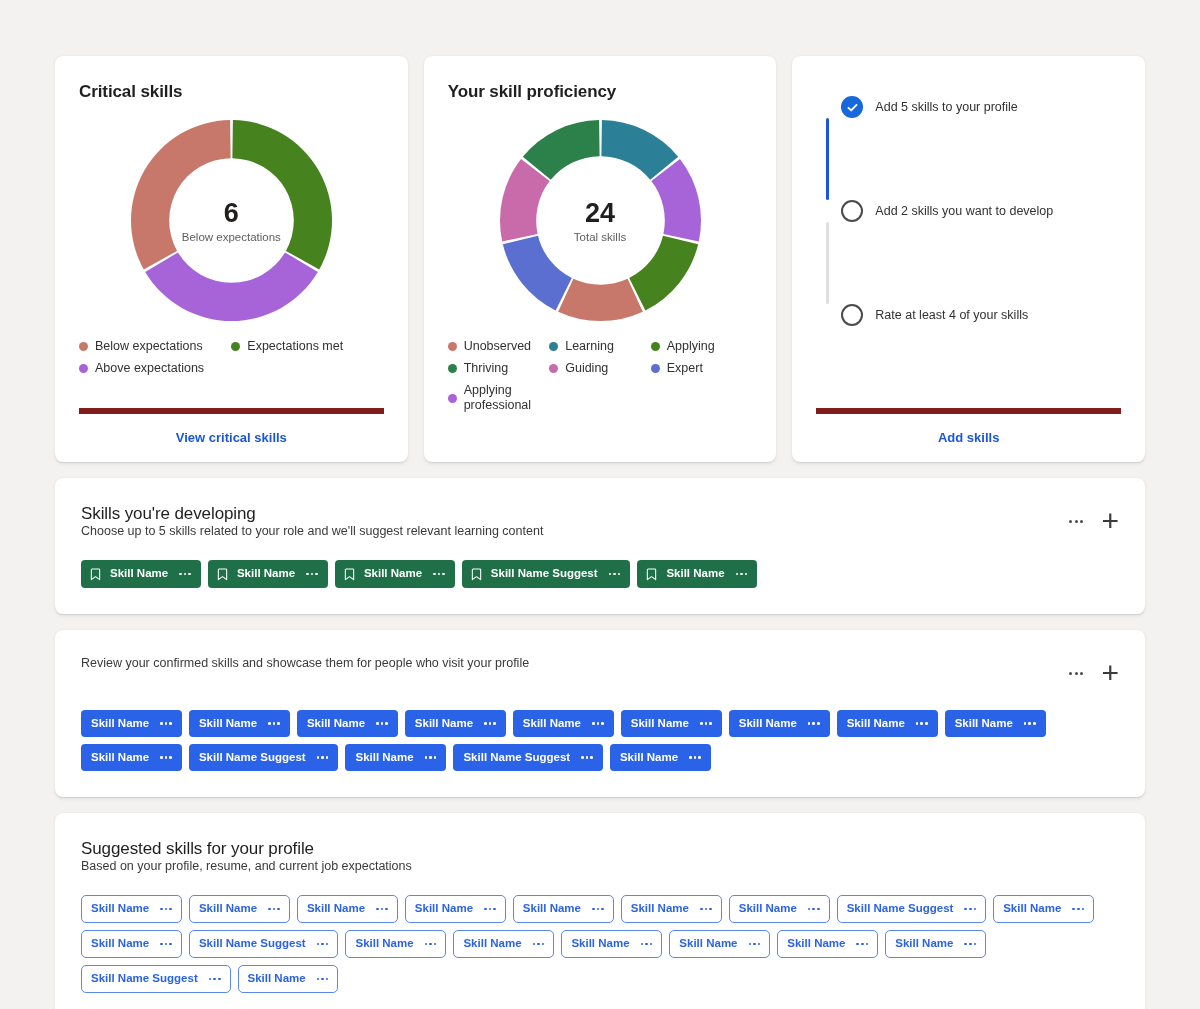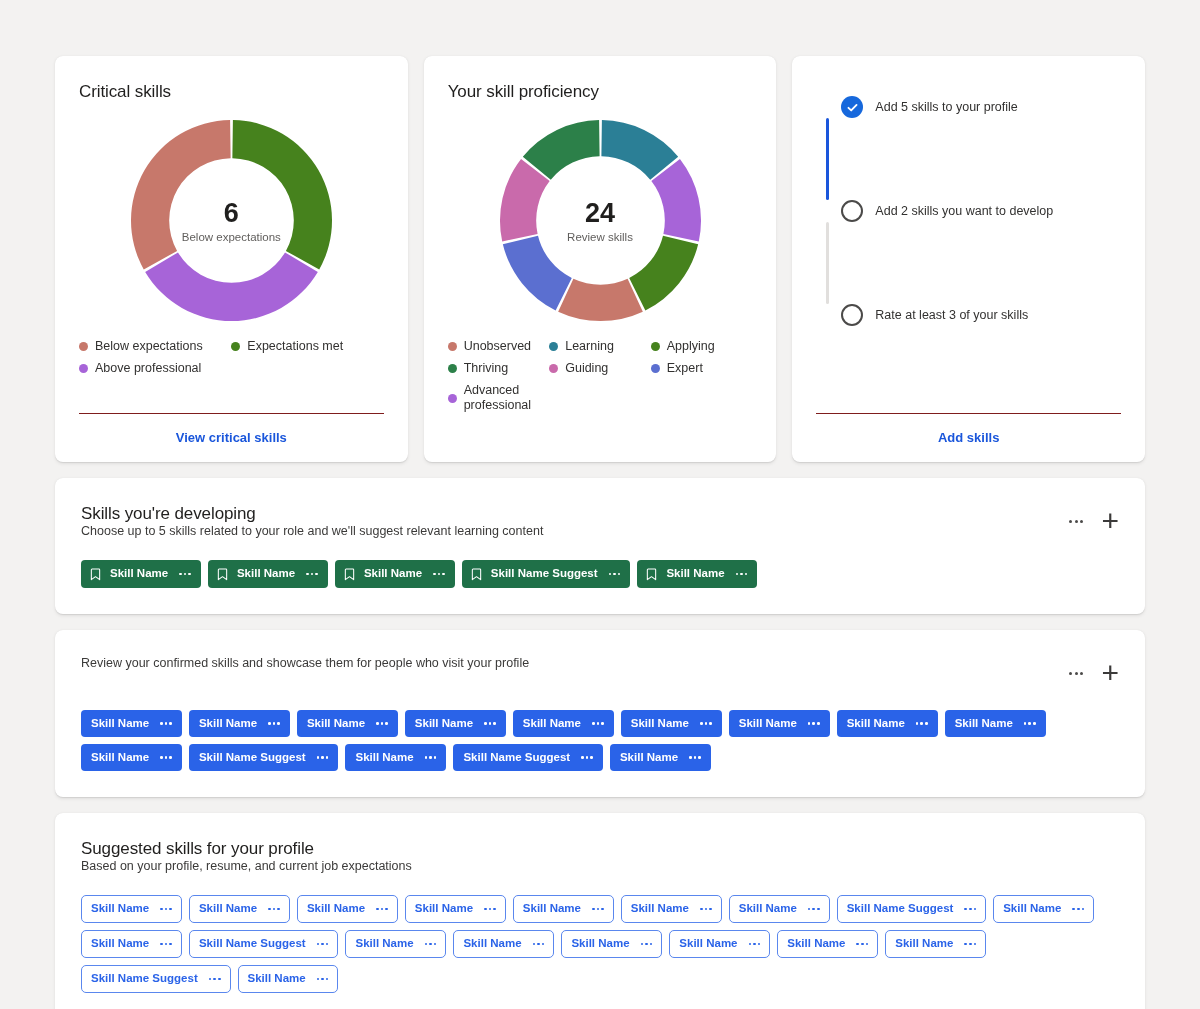--- a/index.html
+++ b/index.html
@@ -32,21 +32,21 @@
   }
   .top-card {
     width: 355px;
     padding: 26px 24px 0 24px;
     display: flex;
     flex-direction: column;
     min-height: 406px;
   }
   .card-title {
     font-size: 17px;
-    font-weight: normal;
+    font-weight: bold;
     color: #201f1e;
     letter-spacing: -0.1px;
     margin-bottom: 6px;
   }
 
   
   .donut-wrap {
     display: flex;
     justify-content: center;
     align-items: center;
@@ -100,21 +100,21 @@
   .dot {
     width: 9px;
     height: 9px;
     border-radius: 50%;
     flex: 0 0 auto;
   }
 
   
   .card-spacer { flex: 1 1 auto; }
   .card-footer {
-    border-top: 1px solid #7f1d1d;
+    border-top: 6px solid #7f1d1d;
     margin-top: 14px;
     padding: 14px 0 16px 0;
     text-align: center;
   }
   .footer-link {
     font-size: 13px;
     font-weight: bold;
     color: #1a56db;
     text-decoration: none;
     cursor: pointer;
@@ -304,21 +304,21 @@
           <div class="legend-item">
             <span class="dot" style="background: rgb(199, 120, 107);"></span>
             <span>Below expectations</span>
           </div>
           <div class="legend-item">
             <span class="dot" style="background: rgb(70, 130, 29);"></span>
             <span>Expectations met</span>
           </div>
           <div class="legend-item full">
             <span class="dot" style="background: rgb(167, 100, 216);"></span>
-            <span>Above professional</span>
+            <span>Above expectations</span>
           </div>
         </div>
       <div class="card-spacer"></div>
       <div class="card-footer">
         <a class="footer-link">View critical skills</a>
       </div>
     </div>
 
     <div class="card top-card">
       <div class="card-title">Your skill proficiency</div>
@@ -330,21 +330,21 @@
                 <path d="M 181.9412852471503 40.94244808083334 A 100.5 100.5 0 0 1 200.78294563144942 123.49315598011788 L 165.40108520412764 115.93561982727545 A 64.32000000000001 64.32000000000001 0 0 0 153.3424225581762 63.103166771733335 Z" fill="#a764d8"></path>
                 <path d="M 200.15846327221368 126.2291919649552 A 100.5 100.5 0 0 1 147.36530403622695 192.42971974679404 L 131.21379458318523 160.0550206379482 A 64.32000000000001 64.32000000000001 0 0 0 165.00141649421676 117.68668285757134 Z" fill="#46821d"></path>
                 <path d="M 144.8368265836915 193.64737031216225 A 100.5 100.5 0 0 1 60.16317341630856 193.64737031216225 L 75.40443098643748 160.83431699978385 A 64.32000000000001 64.32000000000001 0 0 0 129.59556901356257 160.83431699978382 Z" fill="#c7786b"></path>
                 <path d="M 57.634695963773126 192.4297197467941 A 100.5 100.5 0 0 1 4.841536727786362 126.22919196495529 L 39.998583505783266 117.68668285757138 A 64.32000000000001 64.32000000000001 0 0 0 73.7862054168148 160.05502063794822 Z" fill="#5b6fd0"></path>
                 <path d="M 4.217054368550606 123.49315598011793 A 100.5 100.5 0 0 1 23.058714752849625 40.94244808083343 L 51.65757744182375 63.10316677173339 A 64.32000000000001 64.32000000000001 0 0 0 39.598914795872375 115.93561982727549 Z" fill="#c96aab"></path>
                 <path d="M 24.808475440536768 38.748317578072324 A 100.5 100.5 0 0 1 101.09680087591587 2.0097963370649268 L 101.60195256058616 38.186269655721546 A 64.32000000000001 64.32000000000001 0 0 0 52.77742428194353 61.698923249966285 Z" fill="#2c8049"></path>
               </g>
           </svg>
           <div class="donut-center">
             <div class="donut-value">24</div>
-            <div class="donut-label">Review skills</div>
+            <div class="donut-label">Total skills</div>
           </div>
         </div>
       </div>
       <div class="legend cols3" id="legend-proficiency">
           <div class="legend-item">
             <span class="dot" style="background: rgb(199, 120, 107);"></span>
             <span>Unobserved</span>
           </div>
           <div class="legend-item">
             <span class="dot" style="background: rgb(43, 127, 150);"></span>
@@ -361,21 +361,21 @@
           <div class="legend-item">
             <span class="dot" style="background: rgb(201, 106, 171);"></span>
             <span>Guiding</span>
           </div>
           <div class="legend-item">
             <span class="dot" style="background: rgb(91, 111, 208);"></span>
             <span>Expert</span>
           </div>
           <div class="legend-item full">
             <span class="dot" style="background: rgb(167, 100, 216);"></span>
-            <span>Advanced professional</span>
+            <span>Applying professional</span>
           </div>
         </div>
       <div class="card-spacer"></div>
       <div class="card-footer" style="border-top:none;padding-bottom:18px;"></div>
     </div>
 
     <div class="card top-card">
       <div class="checklist" id="checklist">
           <div class="check-item">
             <span class="bullet done">
@@ -386,21 +386,21 @@
             <span class="check-text">Add 5 skills to your profile</span>
           </div>
           <div class="connector active"></div>
           <div class="check-item">
             <span class="bullet todo"></span>
             <span class="check-text">Add 2 skills you want to develop</span>
           </div>
           <div class="connector inactive"></div>
           <div class="check-item">
             <span class="bullet todo"></span>
-            <span class="check-text">Rate at least 3 of your skills</span>
+            <span class="check-text">Rate at least 4 of your skills</span>
           </div>
         </div>
       <div class="card-spacer"></div>
       <div class="card-footer">
         <a class="footer-link">Add skills</a>
       </div>
     </div>
 
   </div>
 

